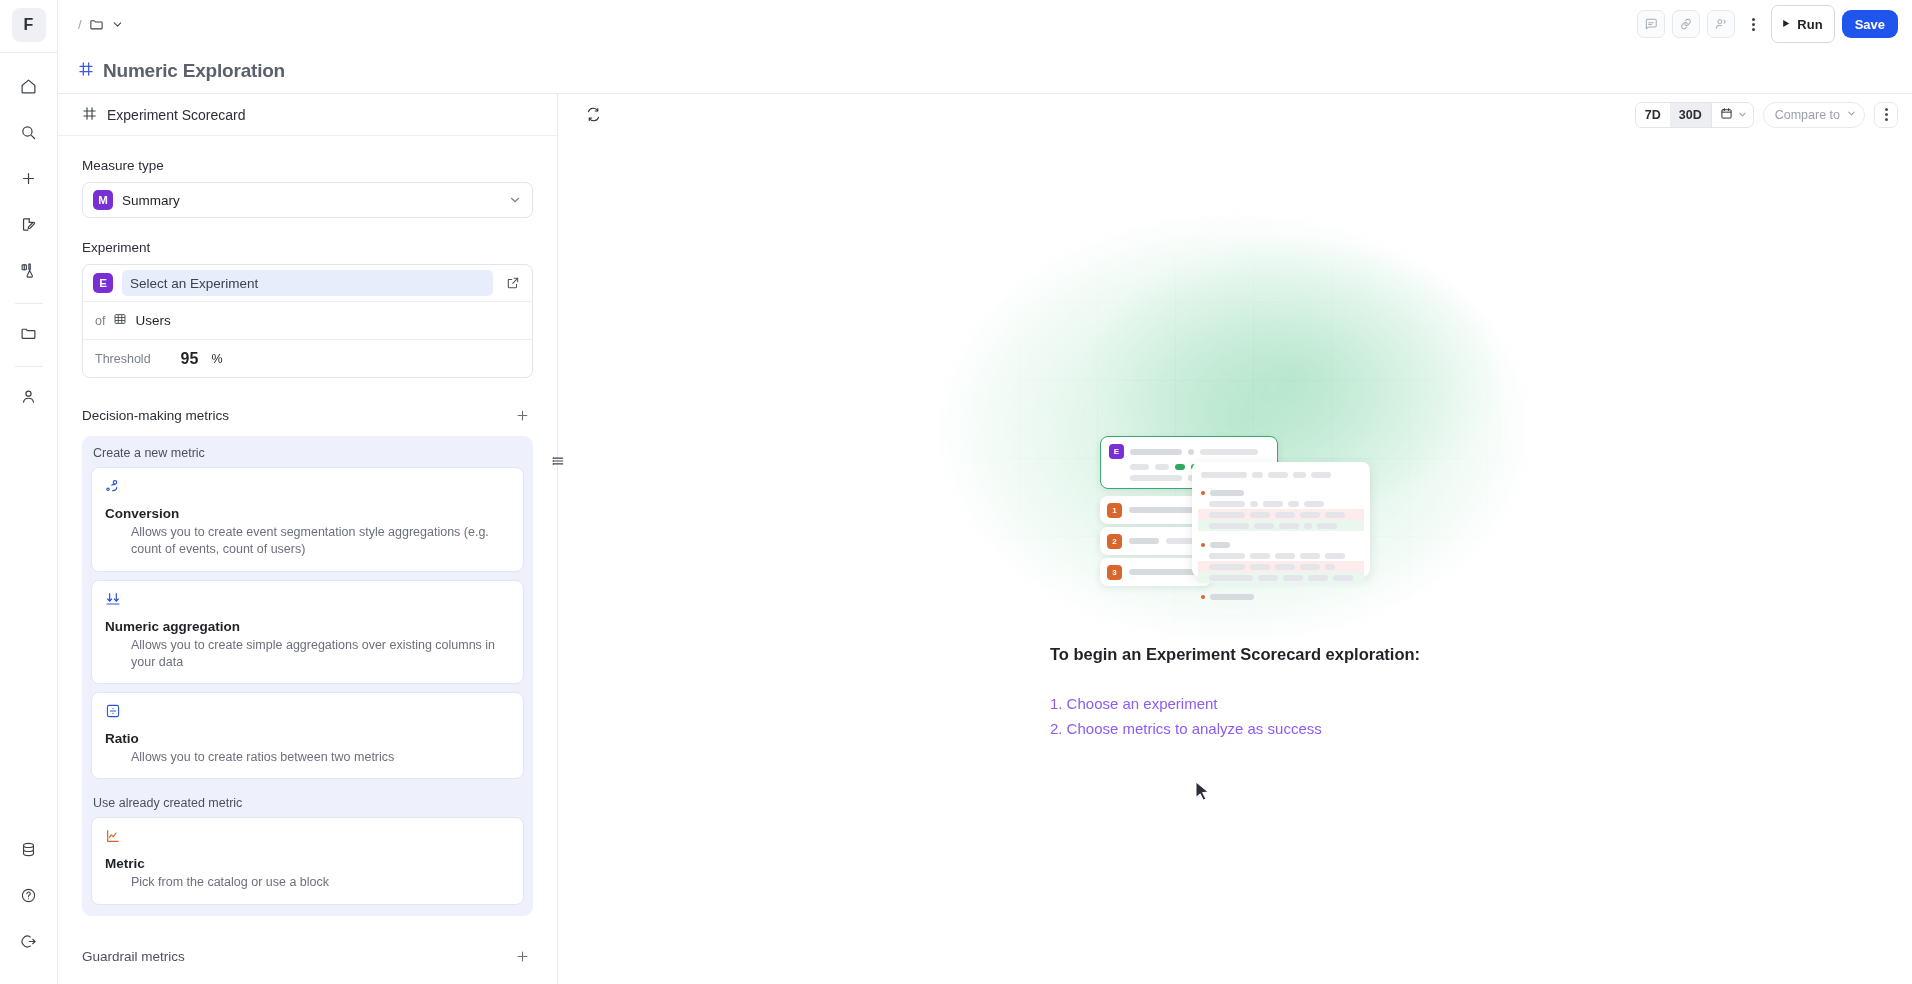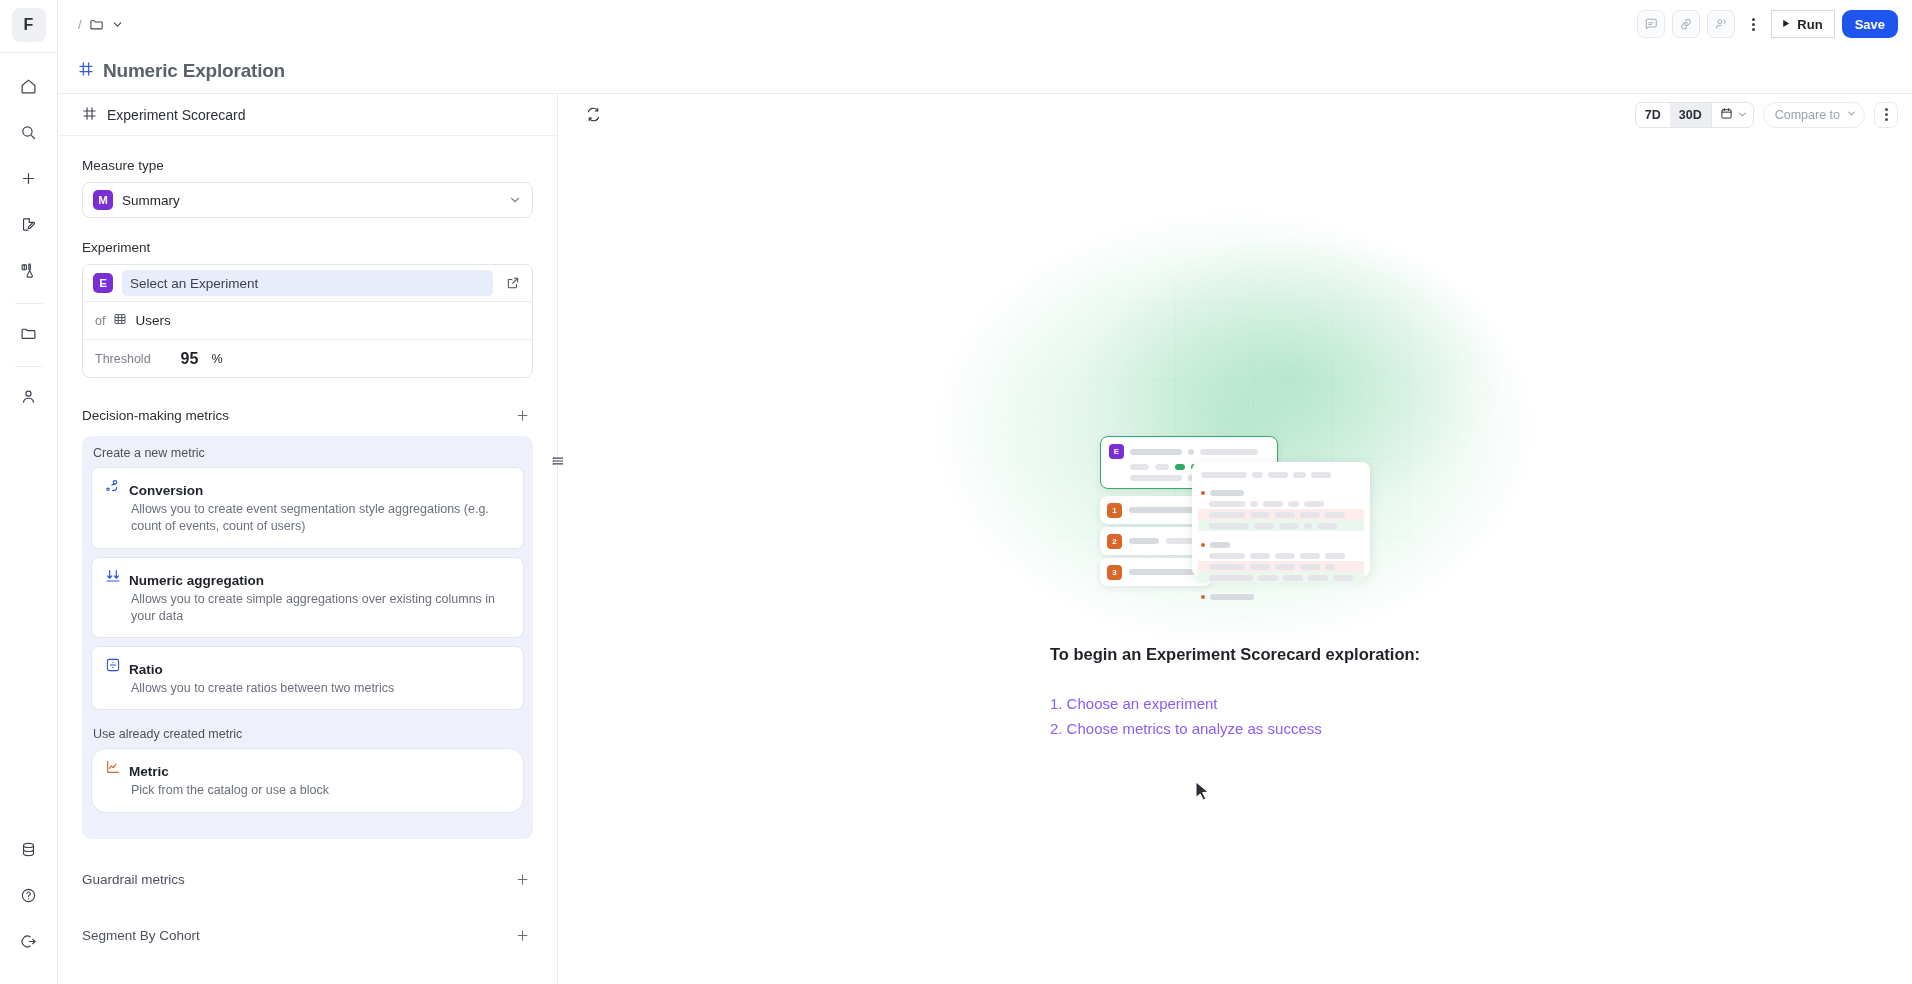--- a/index.html
+++ b/index.html
@@ -54,21 +54,21 @@
   .top-actions { display: flex; align-items: center; gap: 7px; }
   .icon-sq {
     width: 28px; height: 28px; border-radius: 7px;
     border: 1px solid #e5e8ee; background: #fafbfc;
     display: flex; align-items: center; justify-content: center;
     color: #a8aeb9; cursor: pointer;
   }
   .kebab { width: 22px; height: 28px; display:flex; align-items:center; justify-content:center; cursor:pointer; color:#3c424c; }
   .kebab i { display:block; width:3px; height:3px; border-radius:50%; background:#3c424c; box-shadow:0 5px 0 #3c424c, 0 -5px 0 #3c424c; }
   .btn-run {
-    height: 28px; padding: 0 11px 0 8px; border-radius: 0;
+    height: 38px; padding: 0 11px 0 8px; border-radius: 7px;
     border: 1px solid #d4d8e0; background: #fff;
     display: flex; align-items: center; gap: 6px;
     font-size: 13px; font-weight: 600; color: #1f2328; cursor: pointer;
   }
   .btn-save {
     height: 28px; padding: 0 13px; border-radius: 9px; border: none;
     background: #1f55ec; color: #fff; font-size: 13px; font-weight: 600;
     font-family: inherit; cursor: pointer;
   }
 
@@ -137,22 +137,22 @@
   .thresh-val { font-size: 16px; font-weight: 600; color: #1f2328; margin-left: 22px; }
   .thresh-pct { font-size: 12.5px; color: #1f2328; margin-left: 5px; }
 
   
   .chooser { background: #eef1fb; border-radius: 9px; padding: 8px 9px 10px; }
   .chooser-label { font-size: 12.5px; color: #4b515c; padding: 2px 2px 7px 2px; }
   .mcard {
     background: #fff; border: 1px solid #e3e6ec; border-radius: 8px;
     padding: 10px 13px 12px 13px; margin-bottom: 8px; cursor: pointer;
   }
-  .mcard:last-child { margin-bottom: 16px; border-radius: 15px; }
-  .mcard-t { display: flex; align-items: flex-end; gap: 8px; }
+  .mcard:last-child { margin-bottom: 1px; }
+  .mcard-t { display: flex; align-items: flex-start; gap: 8px; flex-direction: column; }
   .mcard-title { font-size: 13.5px; font-weight: 700; color: #1f2328; }
   .mcard-desc { font-size: 12.5px; color: #6a707c; line-height: 1.38; margin-top: 3px; padding-left: 26px; }
 
   .bot-sec { display: flex; align-items: center; justify-content: space-between; padding: 30px 0 0 0; }
   .bot-sec .sec-label { margin: 0; color: #4b515c; }
 
   
   .dragger {
     position: absolute; left: -9px; top: 354px;
     width: 18px; height: 26px; display: flex; align-items: center; justify-content: center;

